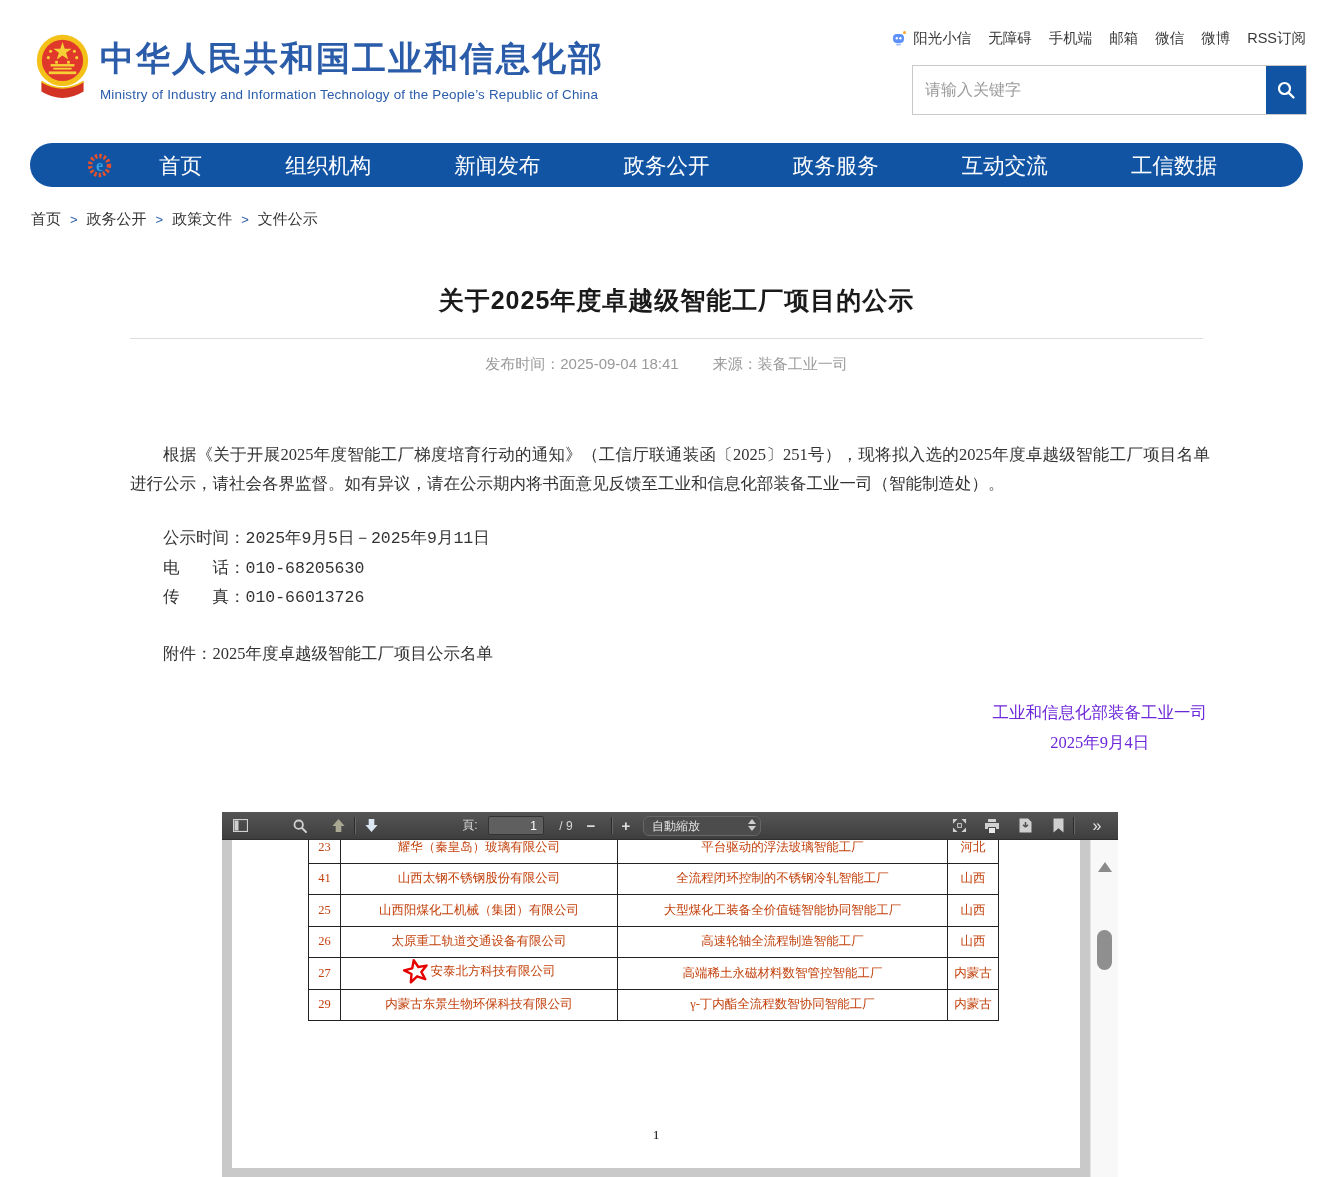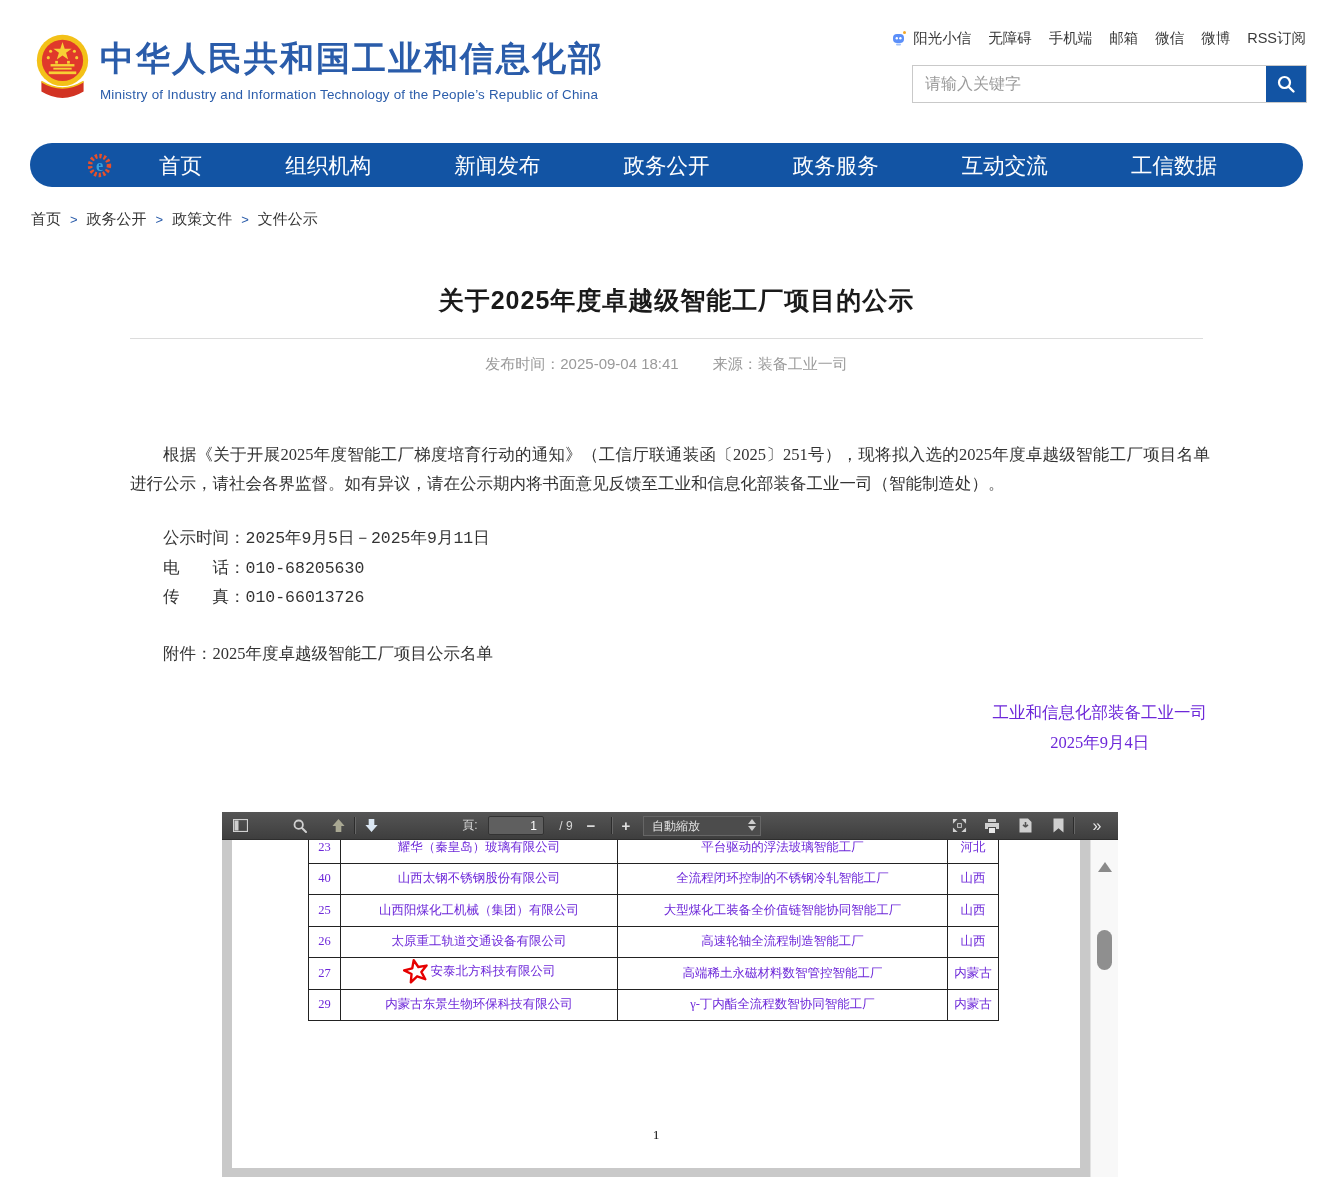--- a/index.html
+++ b/index.html
@@ -9,21 +9,21 @@
   
   #emblem { position:absolute; left:35px; top:27px; width:55px; height:76px; }
   #site-title { position:absolute; left:100px; top:36px; color:#2a5caa; }
   #site-title .cn { font-size:34px; font-weight:bold; letter-spacing:2px; }
   #site-title .en { font-size:13.4px; margin-top:5px; letter-spacing:.2px; }
 
   #quick-links { position:absolute; top:29px; right:27px; display:flex; align-items:center;
                  gap:17px; font-size:14.5px; color:#3a3a3a; }
   #quick-links .ql { cursor:pointer; display:flex; align-items:center; gap:5px; }
 
-  #search-bar { position:absolute; left:912px; top:65px; width:395px; height:38px;
+  #search-bar { position:absolute; left:912px; top:65px; width:395px; height:50px;
                 border:1px solid #c9c9c9; display:flex; background:#fff; }
   #search-input { flex:1; border:none; outline:none; padding:0 12px; font-size:16px; color:#333; }
   #search-input::placeholder { color:#9b9b9b; }
   #search-btn { width:40px; background:#1254a4; border:none; cursor:pointer;
                 display:flex; align-items:center; justify-content:center; }
 
   
   #nav { position:absolute; left:30px; top:143px; width:1273px; height:44px;
          background:#1254a4; border-radius:22px; display:flex; align-items:center; }
   #nav-logo { margin-left:56px; width:27px; height:27px; flex:0 0 auto; cursor:pointer; }
@@ -64,34 +64,34 @@
                  color:#d8d8d8; font-size:12px; }
   .tb { position:absolute; top:0; height:27px; display:flex; align-items:center;
         justify-content:center; cursor:pointer; }
   .tb-label { cursor:default; }
   .tb-div { position:absolute; top:5px; width:1px; height:17px; background:#2c2c2c;
             box-shadow:1px 0 0 #666; }
   #tb-page-input { position:absolute; left:266px; top:4px; width:56px; height:19px;
                    background:#5f5f5f; border:1px solid #333; border-radius:2px;
                    color:#fff; font-size:12px; text-align:right; padding-right:6px; outline:none; }
   #tb-zoom-select { position:absolute; left:421px; top:4px; width:118px; height:20px;
-                    background:#4c4c4c; border:1px solid #666; border-radius:0;
+                    background:#4c4c4c; border:1px solid #666; border-radius:6px;
                     display:flex; align-items:center; padding-left:8px; color:#e2e2e2;
                     cursor:pointer; }
   #tb-zoom-spin { position:absolute; right:4px; top:2px; display:flex; flex-direction:column; gap:2px; }
   #tb-zoom-spin i { width:0; height:0; border-left:4px solid transparent; border-right:4px solid transparent; }
   #tb-zoom-spin .up   { border-bottom:5px solid #cfcfcf; }
   #tb-zoom-spin .down { border-top:5px solid #cfcfcf; }
   .zoomsign { font-size:15px; font-weight:bold; color:#e0e0e0; }
   #tb-more { font-size:16px; color:#e8e8e8; letter-spacing:-2px; }
 
   #pdf-page { position:absolute; left:10px; top:28px; width:848px; height:328px;
               background:#fff; overflow:hidden; }
   #pdf-table { position:absolute; left:76px; top:-9px; border-collapse:collapse;
-               font-family:"Liberation Serif", serif; font-size:12.5px; color:#6d28d9;
+               font-family:"Liberation Serif", serif; font-size:12.5px; color:#c2410c;
                table-layout:fixed; width:690px;padding-left:17px; }
   #pdf-table td { border:1px solid #222; height:31.5px; text-align:center;
                   vertical-align:middle; overflow:hidden; white-space:nowrap; padding:0 2px; }
   .col-no { width:32px; } .col-co { width:277px; } .col-pj { width:330px; } .col-pv { width:51px; }
   .star-wrap { display:inline-flex; align-items:center; justify-content:center; }
   .star-ico { width:26px; height:26px; margin-right:2px; flex:0 0 auto; }
   #page-num { position:absolute; left:0; top:287px; width:100%; text-align:center;
               font-family:"Liberation Serif", serif; font-size:13.5px; color:#111; }
 
   #pdf-scrollbar { position:absolute; right:0; top:28px; bottom:0; width:28px;
@@ -285,21 +285,21 @@
   <div id="pdf-page">
     <table id="pdf-table">
       <tbody>
           <tr>
         <td class="col-no">23</td>
         <td class="col-co">耀华（秦皇岛）玻璃有限公司</td>
         <td class="col-pj">平台驱动的浮法玻璃智能工厂</td>
         <td class="col-pv">河北</td>
       </tr>
       <tr>
-        <td>40</td>
+        <td>41</td>
         <td>山西太钢不锈钢股份有限公司</td>
         <td>全流程闭环控制的不锈钢冷轧智能工厂</td>
         <td>山西</td>
       </tr>
       <tr>
         <td>25</td>
         <td>山西阳煤化工机械（集团）有限公司</td>
         <td>大型煤化工装备全价值链智能协同智能工厂</td>
         <td>山西</td>
       </tr>

